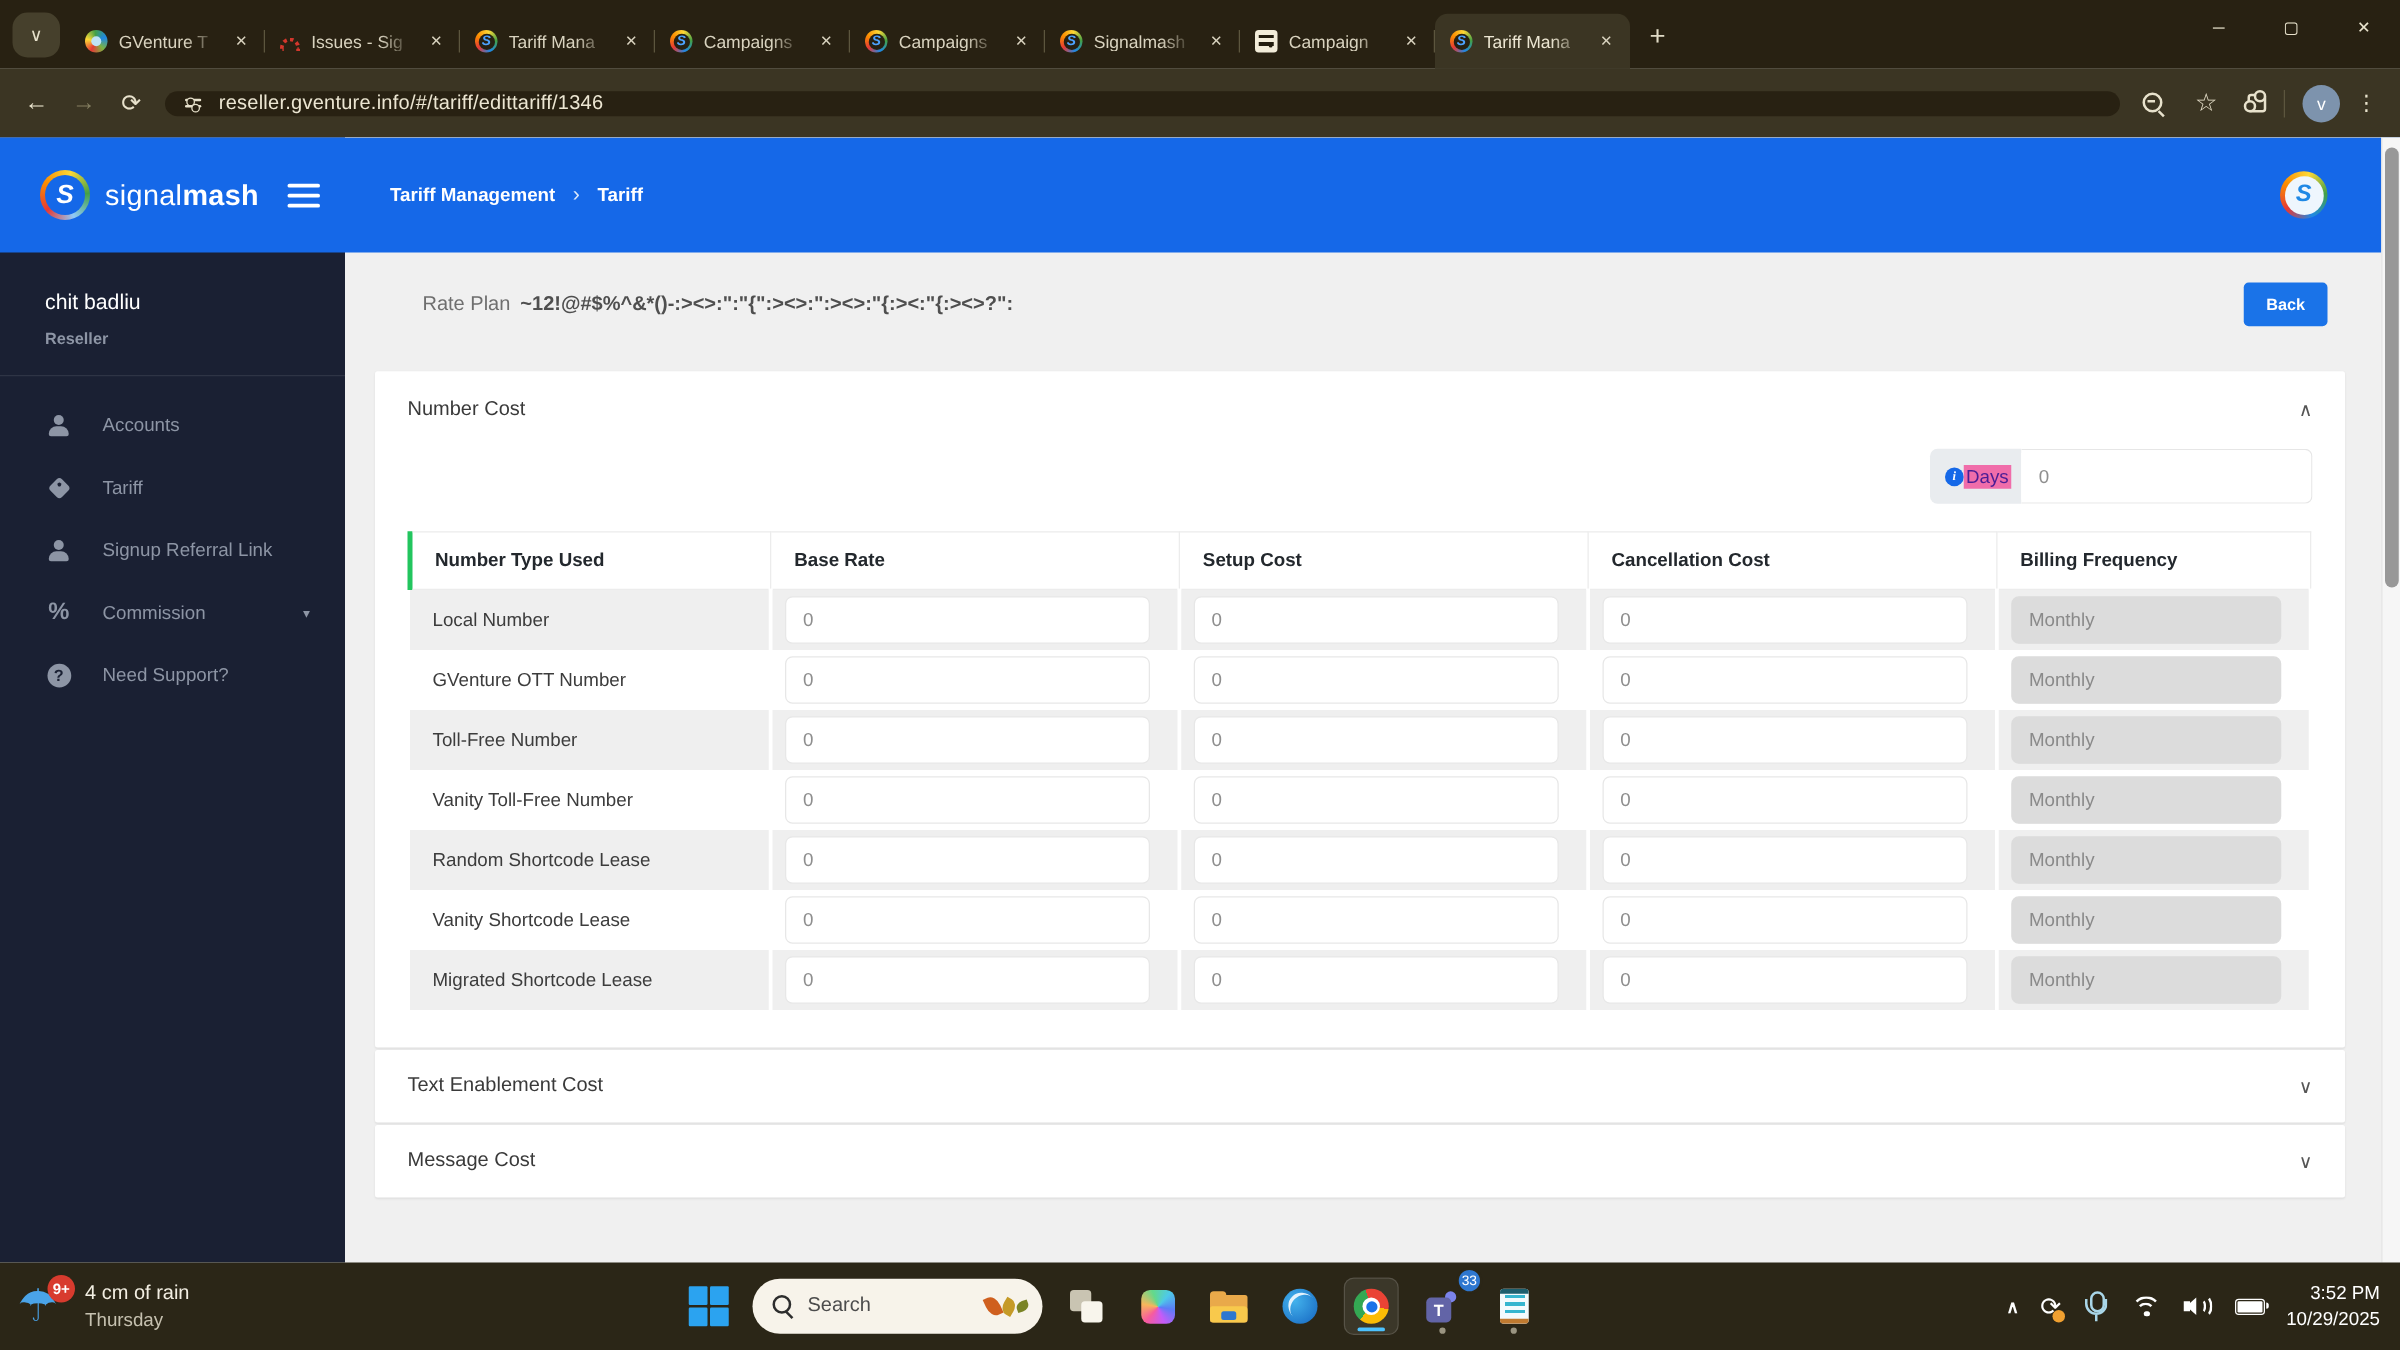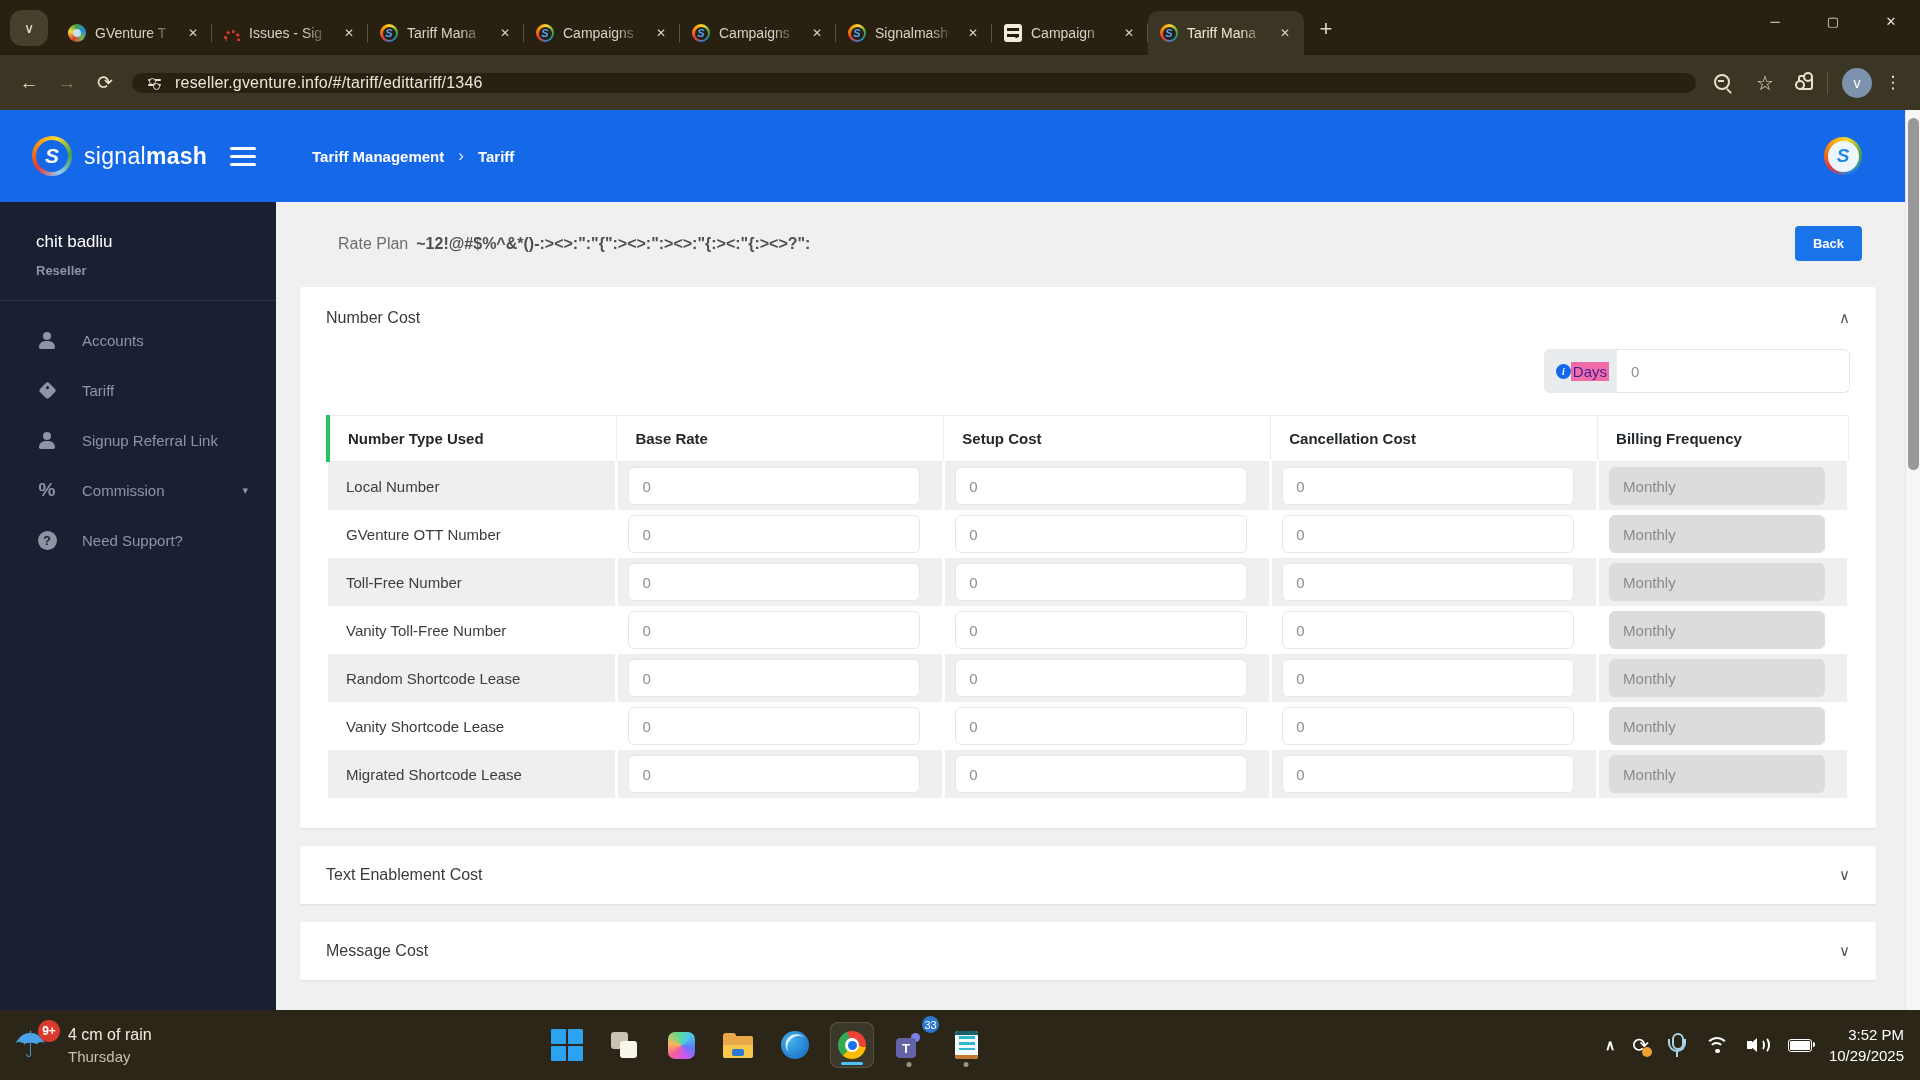--- a/index.html
+++ b/index.html
@@ -96,25 +96,25 @@
       background:conic-gradient(from 230deg,#e53935,#fb8c00,#fdd835,#43a047,#1e88e5,#e53935); }
   .head-logo:before { content:""; position:absolute; inset:3.5px; border-radius:50%; background:#eef6fd; }
   .head-logo:after { content:"S"; position:absolute; inset:0; display:flex; align-items:center; justify-content:center; color:#1e88e5; font-weight:bold; font-size:19px; font-style:italic; }
 
   .content-body { flex:1; padding:14px 44px 0 24px; overflow:hidden; }
   .rateplan-row { display:flex; align-items:center; padding:10px 14px 10px 38px; }
   .rateplan-label { color:#6e6e6e; font-size:16px; }
   .rateplan-value { color:#4f4f4f; font-size:16px; font-weight:bold; margin-left:8px; }
   .back-btn { margin-left:auto; background:#1a73e8; color:#fff; border:none; border-radius:4px; font-size:13px; font-weight:bold; padding:10px 18px; font-family:inherit; }
 
-  .card { background:#fff; border-radius:2px; box-shadow:0 1px 2px rgba(0,0,0,.08); margin-top:16px; }
+  .card { background:#fff; border-radius:2px; box-shadow:0 1px 2px rgba(0,0,0,.08); margin-top:26px; }
   .card-head { display:flex; align-items:center; justify-content:space-between; padding:22px 26px 8px 26px; }
   .card-title { color:#3a3a3a; font-size:16px; }
   .chev { color:#555; font-size:15px; }
-  .card-collapsed { display:flex; align-items:center; justify-content:space-between; padding:20px 26px; margin-top:18px; }
+  .card-collapsed { display:flex; align-items:center; justify-content:space-between; padding:20px 26px; margin-top:2px; }
 
   .days-row { display:flex; justify-content:flex-end; padding:14px 26px 6px 26px; }
   .days-group { display:flex; align-items:stretch; height:44px; }
   .days-addon { background:#e9ecef; border-radius:6px 0 0 6px; display:flex; align-items:center; padding:0 8px 0 12px; }
   .info-ic { width:15px; height:15px; border-radius:50%; background:#1568e8; color:#fff; font-size:10px; font-weight:bold; font-style:italic; display:flex; align-items:center; justify-content:center; font-family:"Liberation Serif", serif; }
   .days-text { background:#f06daa; color:#4c1d95; font-size:15px; padding:1px 2px; }
   .days-input { width:233px; border:1px solid #e6e6e6; border-left:none; border-radius:0 6px 6px 0; background:#fff; padding:0 14px; font-size:15px; color:#8f8f8f; font-family:inherit; outline:none; }
 
   .table-wrap { padding:16px 26px 30px 26px; }
   table.cost { width:100%; border-collapse:collapse; table-layout:fixed; }
@@ -465,20 +465,29 @@
 
   <div class="tb-center">
     <div class="tb-item">
         <span class="win-logo">
           <i></i>
           <i></i>
           <i></i>
           <i></i>
         </span>
       </div>
+    <div class="search-pill">
+      <span class="mag"></span>
+      <span class="search-txt">Search</span>
+      <span class="leaves">
+          <i class="leaf1"></i>
+          <i class="leaf2"></i>
+          <i class="leaf3"></i>
+        </span>
+    </div>
     <div class="tb-item">
         <span class="taskview"></span>
       </div>
     <div class="tb-item">
         <span class="copilot"></span>
       </div>
     <div class="tb-item">
         <span class="folder">
           <i></i>
           <b></b>

